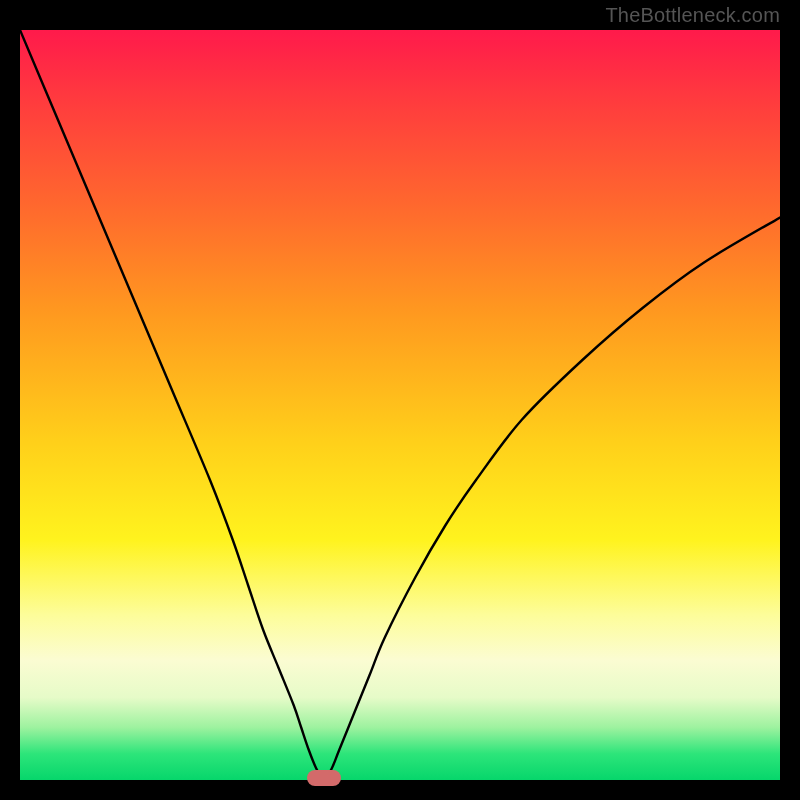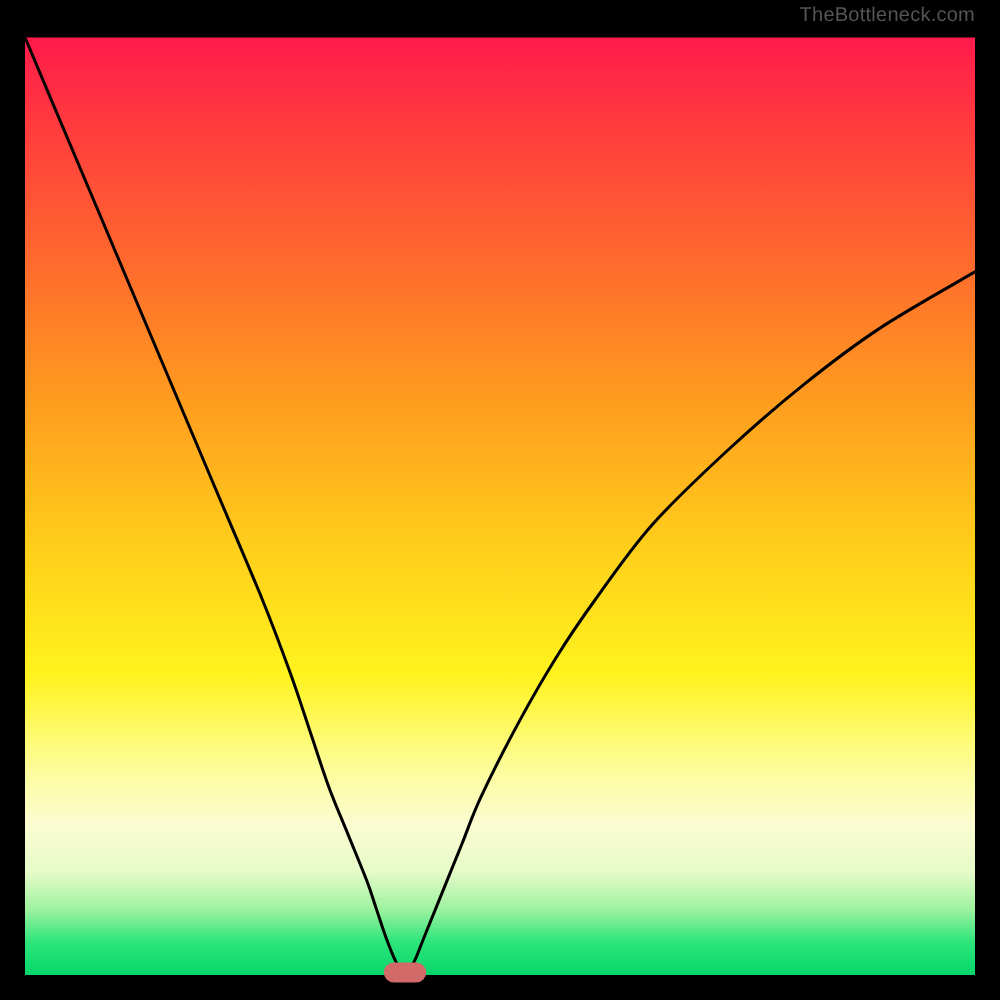--- a/index.html
+++ b/index.html
@@ -15,21 +15,21 @@
     width: 800px;
     height: 800px;
     background: #000;
     position: relative;
   }
   .watermark {
     position: absolute;
     top: 4px;
     right: 20px;
     color: #555;
-    font-size: 16px;
+    font-size: 20px;
     font-weight: 500;
     letter-spacing: 0.2px;
     z-index: 10;
   }
   .plot {
     position: absolute;
     left: 20px;
     top: 30px;
     width: 760px;
     height: 750px;

